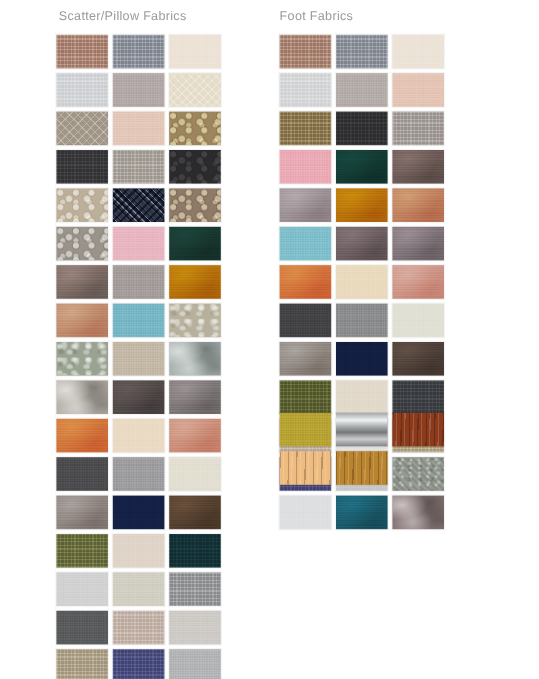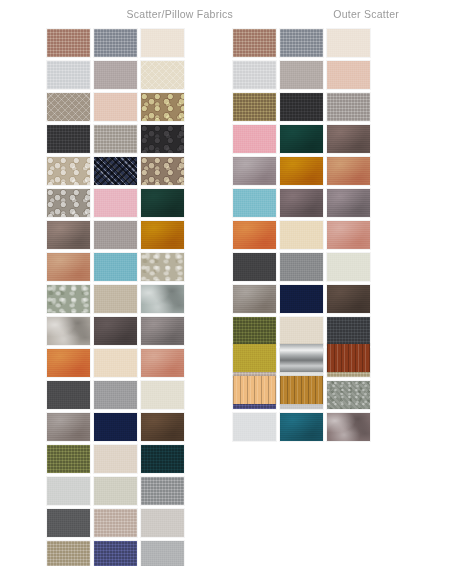--- a/index.html
+++ b/index.html
@@ -28,21 +28,21 @@
   }
   .panel-scatter { left: 47px;  top: 0;   width: 186px; }
   .panel-outer   { left: 233px; top: 0;   width: 180px; }
   .panel-foot    { left: 233px; top: 334px; width: 180px; }
 
   .section-title {
     font-size: 10.5px;
     font-weight: 400;
     color: #9a9a9a;
     letter-spacing: 0.25px;
-    text-align: right;
+    text-align: left;
     line-height: 14px;
     margin: 0;
     padding: 7px 0 0 0;
     white-space: nowrap;
   }
   .panel-scatter .section-title { padding-left: 2px; }
   .panel-outer   .section-title { padding-right: 14px; }
   .panel-foot    .section-title { padding-right: 14px; padding-top: 4px; }
 
   
@@ -233,21 +233,21 @@
         <div class="swatch tex-plain" style="background-color: rgb(87, 88, 90);"></div>
         <div class="swatch tex-weave" style="background-color: rgb(196, 180, 170);"></div>
         <div class="swatch tex-plain" style="background-color: rgb(205, 201, 196);"></div>
         <div class="swatch tex-weave" style="background-color: rgb(173, 161, 137);"></div>
         <div class="swatch tex-weave" style="background-color: rgb(74, 79, 126);"></div>
         <div class="swatch tex-plain" style="background-color: rgb(176, 178, 180);"></div>
       </div>
   </section>
 
   <section class="panel panel-outer">
-    <h2 class="section-title">Outer Scatter</h2>
+    <h2 class="section-title">Foot Fabrics</h2>
     <div class="grid">
         <div class="swatch tex-weave" style="background-color: rgb(171, 134, 117);"></div>
         <div class="swatch tex-weave" style="background-color: rgb(143, 148, 157);"></div>
         <div class="swatch tex-plain" style="background-color: rgb(236, 226, 214);"></div>
         <div class="swatch tex-weave" style="background-color: rgb(214, 215, 217);"></div>
         <div class="swatch tex-plain" style="background-color: rgb(178, 170, 166);"></div>
         <div class="swatch tex-plain" style="background-color: rgb(227, 195, 179);"></div>
         <div class="swatch tex-weave" style="background-color: rgb(141, 122, 82);"></div>
         <div class="swatch tex-weave" style="background-color: rgb(51, 51, 53);"></div>
         <div class="swatch tex-weave" style="background-color: rgb(165, 159, 156);"></div>

